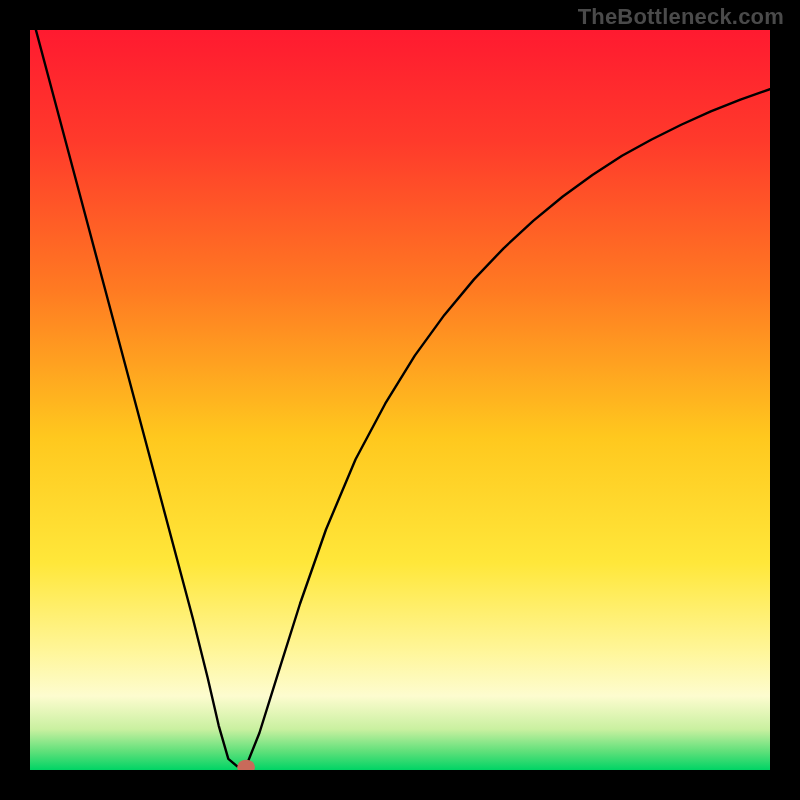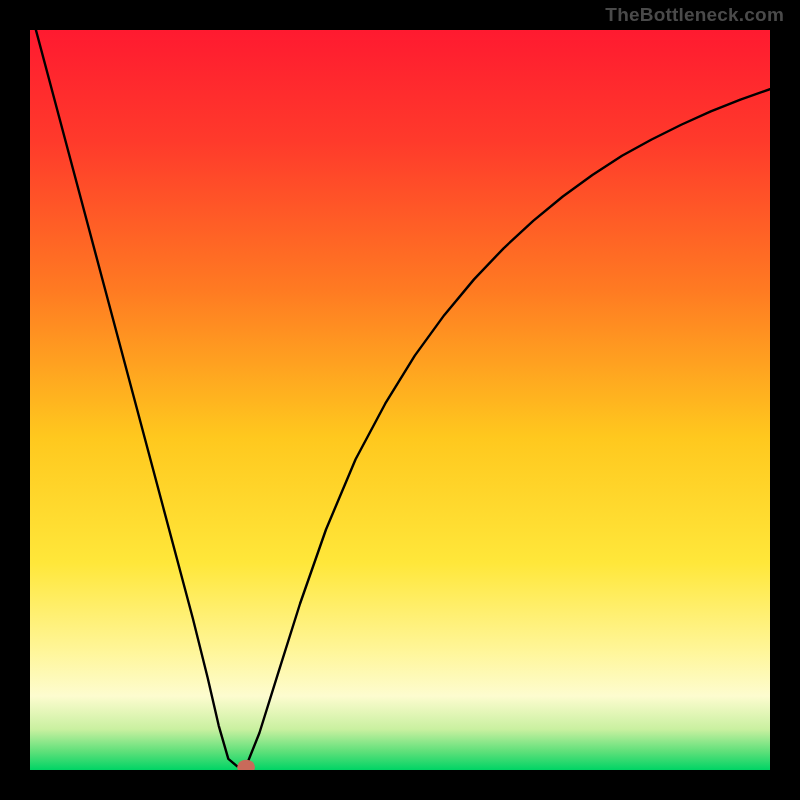--- a/index.html
+++ b/index.html
@@ -15,21 +15,21 @@
     position: relative;
     width: 800px;
     height: 800px;
     background: #000;
   }
   .watermark {
     position: absolute;
     top: 4px;
     right: 16px;
     color: #4a4a4a;
-    font-size: 19px;
+    font-size: 22px;
     font-weight: 600;
     letter-spacing: 0.2px;
     z-index: 5;
   }
   .plot {
     position: absolute;
     top: 30px;
     left: 30px;
     width: 740px;
     height: 740px;

